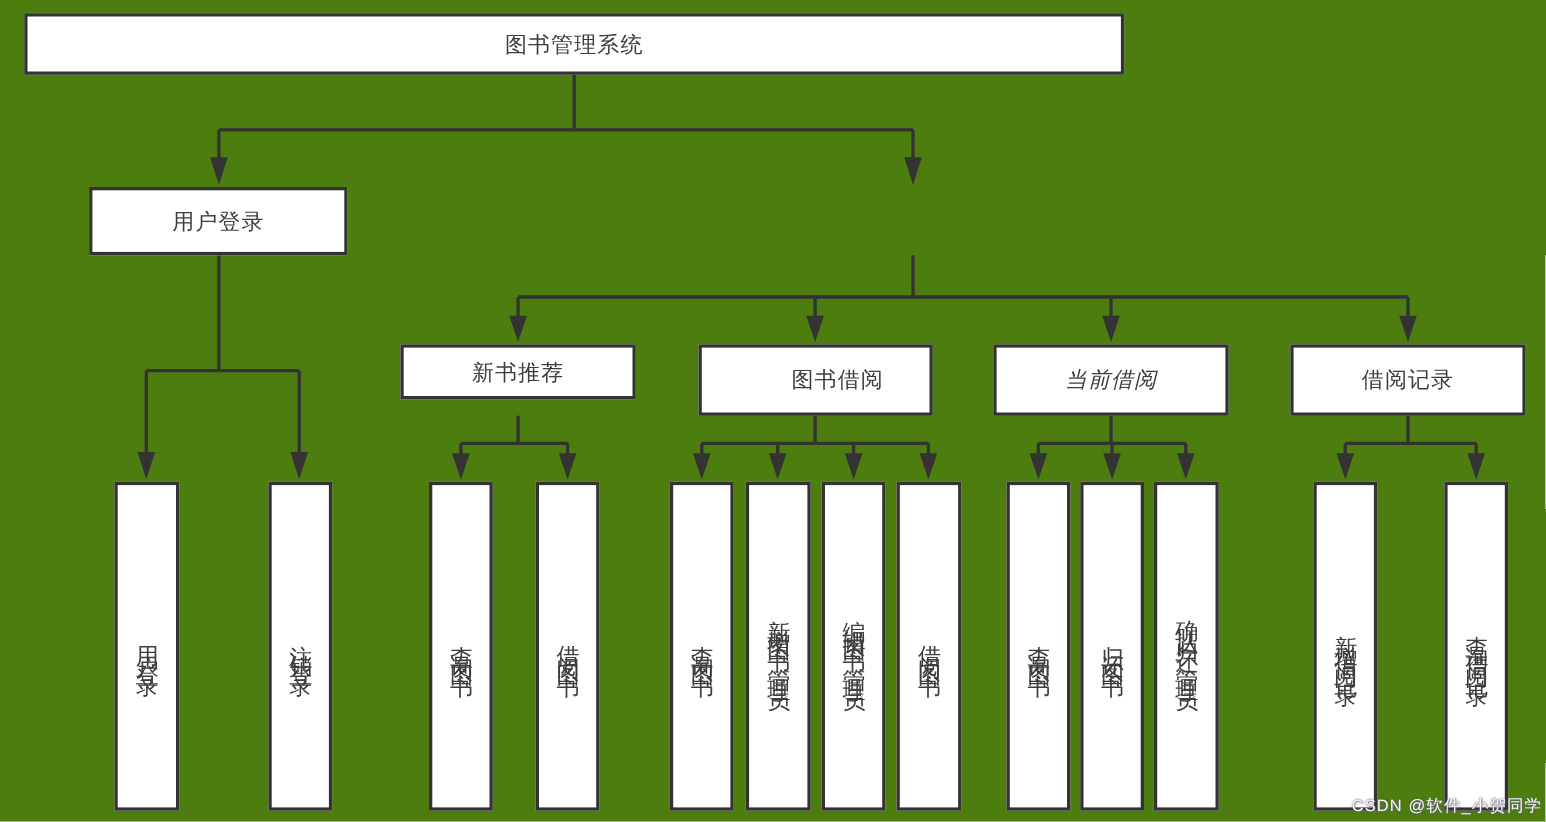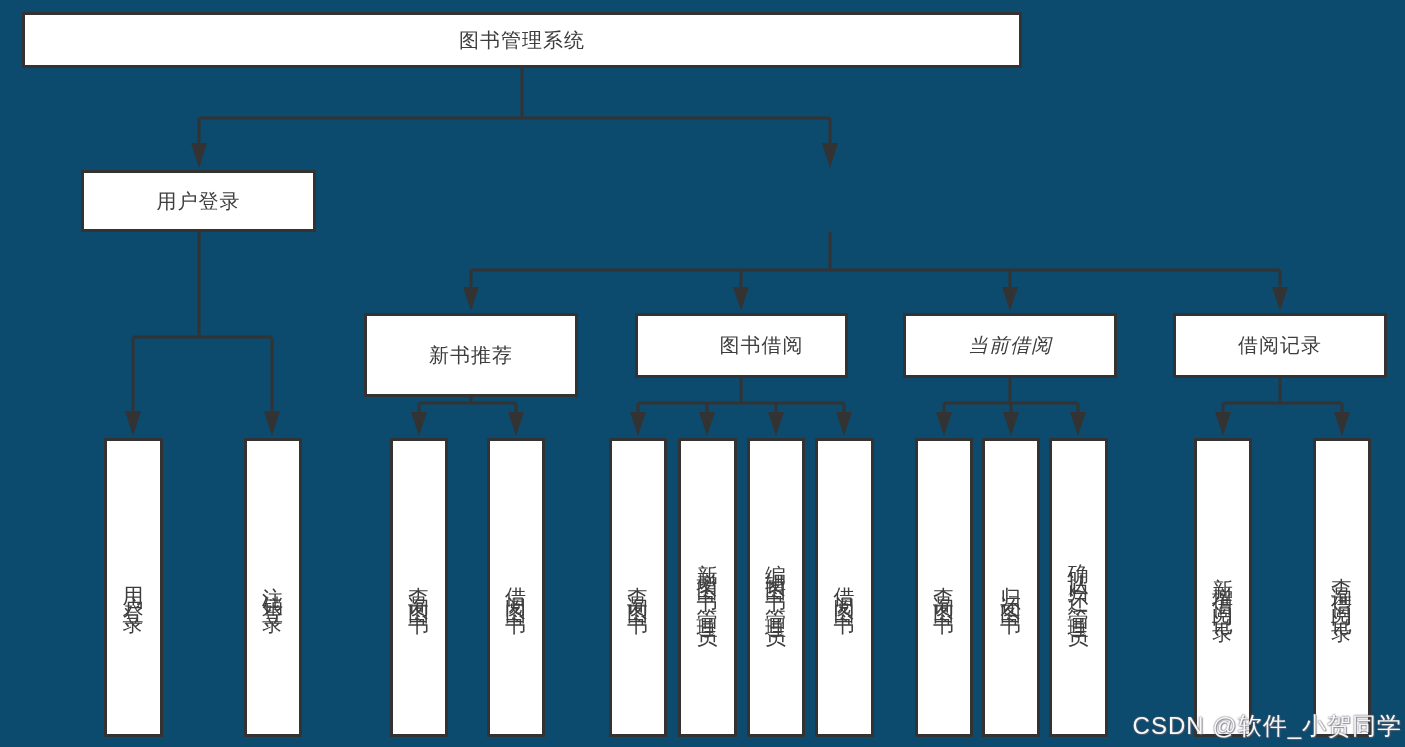--- a/index.html
+++ b/index.html
@@ -5,21 +5,21 @@
   html, body {
     margin: 0;
     padding: 0;
     background: #ffffff;
     font-family: "Liberation Sans", sans-serif;
   }
   #canvas {
     position: relative;
     width: 1405px;
     height: 747px;
-    background: #0c4a6e;
+    background: #4d7c0f;
     overflow: hidden;
     color: #3d3d3d;
   }
   #connectors {
     position: absolute;
     left: 0;
     top: 0;
   }
   .node {
     position: absolute;
@@ -39,21 +39,21 @@
     writing-mode: vertical-rl;
     text-orientation: mixed;
     font-size: 21px;
     letter-spacing: 9px;
     line-height: 1;
   }
   .watermark {
     position: absolute;
     right: 3px;
     bottom: 5px;
-    font-size: 24px;
+    font-size: 15px;
     letter-spacing: 1px;
     color: rgba(255,255,255,0.95);
     text-shadow: 0 0 2px rgba(105,105,118,0.95), 0 0 1px rgba(105,105,118,0.9), 1px 1px 1px rgba(105,105,118,0.6);
     white-space: nowrap;
     pointer-events: none;
   }
 </style>
 </head>
 <body>
 
@@ -103,21 +103,21 @@
 
       <polygon points="1215,412 1231,412 1223,436"></polygon>
       <polygon points="1334,412 1350,412 1342,436"></polygon>
     </g>
   </svg>
 
   <div class="node h" style="left:22px; top:12px; width:1000px; height:56px;">图书管理系统</div>
 
   <div class="node h" style="left:81px; top:170px; width:235px; height:62px;">用户登录</div>
 
-  <div class="node h" style="left:364px; top:313px; width:214px; height:84px;">新书推荐</div>
+  <div class="node h" style="left:364px; top:313px; width:214px; height:50px;">新书推荐</div>
   <div class="node h" style="left:635px; top:313px; width:213px; height:65px;padding-left:40px;">图书借阅</div>
   <div class="node h" style="left:903px; top:313px; width:214px; height:65px;font-style:italic;">当前借阅</div>
   <div class="node h" style="left:1173px; top:313px; width:214px; height:65px;">借阅记录</div>
 
   <div class="node v" style="left:104px; top:438px; width:59px; height:299px;">用户登录</div>
   <div class="node v" style="left:244px; top:438px; width:58px; height:299px;">注销登录</div>
 
   <div class="node v" style="left:390px; top:438px; width:58px; height:299px;">查询图书</div>
   <div class="node v" style="left:487px; top:438px; width:58px; height:299px;">借阅图书</div>
 

